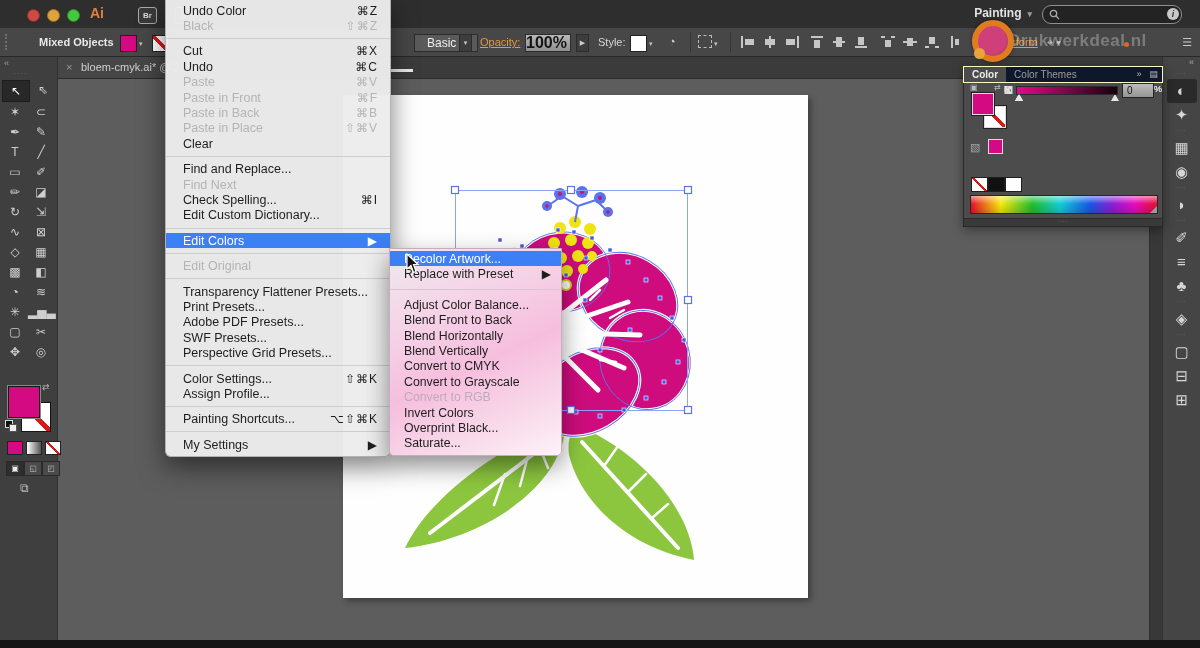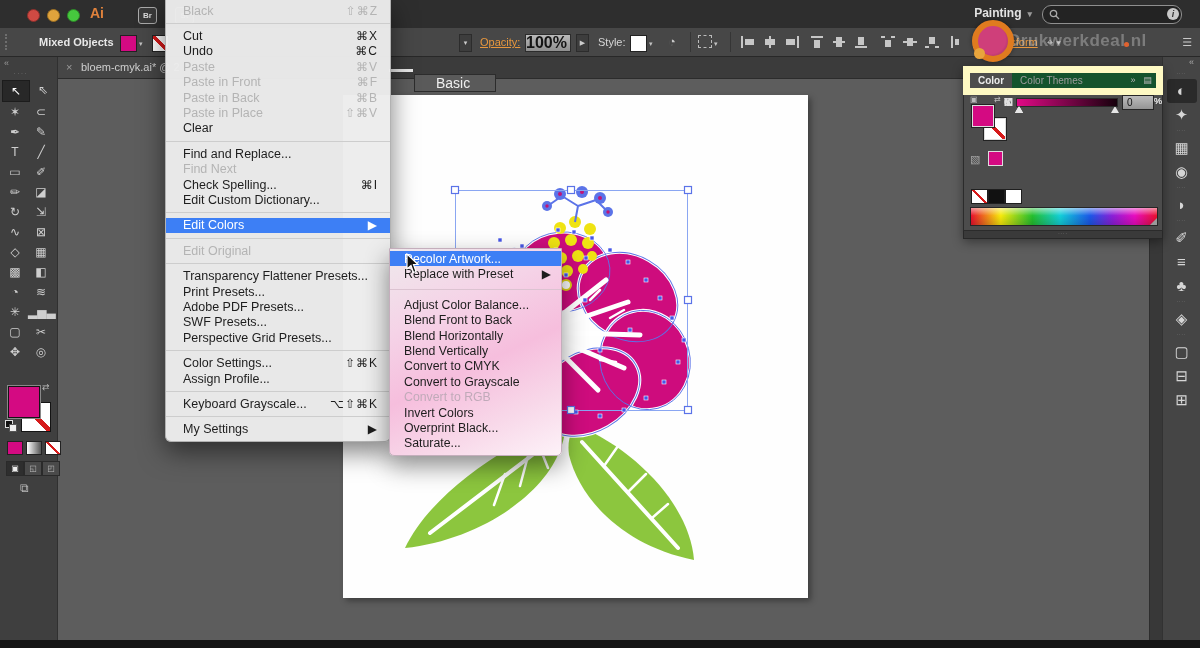--- a/index.html
+++ b/index.html
@@ -25,21 +25,21 @@
 
   
   .controlbar{position:absolute;left:0;top:28px;width:1200px;height:28px;background:#474747;border-bottom:1px solid #282828;z-index:6;}
   .cb-grip{position:absolute;left:5px;top:6px;width:3px;height:16px;border-left:2px dotted #6e6e6e;}
   .cb-label{position:absolute;top:0;height:28px;line-height:28px;color:#e8e8e8;font-size:11px;font-weight:bold;}
   .cb-sw{position:absolute;top:7px;width:15px;height:15px;border:1px solid #222;}
   .cb-car{position:absolute;top:12px;color:#c2c2c2;font-size:7px;}
   .nonesw{background:
      linear-gradient(45deg, transparent 43%, #d61a1a 43%, #d61a1a 57%, transparent 57%), #fff;}
   .strokeline{position:absolute;left:389px;top:41px;width:24px;height:3px;background:#e8e8e8;}
-  .dd{position:absolute;top:6px;height:16px;background:#5a5a5a;border:1px solid #2c2c2c;color:#eee;font-size:14px;line-height:16px;padding:0 21px;margin-top:40px;}
+  .dd{position:absolute;top:6px;height:16px;background:#5a5a5a;border:1px solid #2c2c2c;color:#eee;font-size:12px;line-height:16px;padding:0 12px;}
   .ddarrow{position:absolute;top:6px;width:11px;height:16px;background:#3d3d3d;border:1px solid #2c2c2c;color:#ccc;font-size:7px;text-align:center;line-height:16px;}
   .oplink{position:absolute;top:8px;color:#e8973d;font-size:11px;text-decoration:underline;}
   .opbox{position:absolute;top:6px;width:44px;height:16px;background:linear-gradient(#b9b9b9,#8f8f8f);border:1px solid #2c2c2c;
          color:#141414;font-size:16px;font-weight:bold;line-height:16px;padding-left:0;}
   .cb-ico{position:absolute;top:7px;color:#c9c9c9;font-size:13px;line-height:14px;}
   .vsep{position:absolute;top:4px;width:1px;height:20px;background:#353535;}
   .aic{position:absolute;top:7px;width:16px;height:14px;}
   .aic svg rect{fill:#c6c6c6;}
   .translabel{position:absolute;top:36px;left:988px;color:#e8973d;font-size:11px;text-decoration:underline;z-index:7;}
   .transico{position:absolute;top:36px;left:1047px;color:#c9c9c9;font-size:11px;z-index:7;}
@@ -92,21 +92,21 @@
   .dock{position:absolute;right:0;top:56px;width:37px;bottom:8px;background:#454545;border-left:1px solid #323232;z-index:3;}
   .dock-collapse{position:absolute;right:6px;top:1px;color:#aaa;font-size:9px;}
   .dock-icons{position:absolute;left:0;top:14px;width:37px;display:flex;flex-direction:column;align-items:center;}
   .dicon{width:30px;height:24px;color:#d6d6d6;font-size:15px;text-align:center;line-height:24px;border-radius:3px;}
   .dicon i{font-style:normal;}
   .dicon.active{background:#2a2a2a;}
   .dicon.grip{height:9px;font-size:5px;line-height:7px;color:#8a8a8a;letter-spacing:1px;}
 
   
   .cpanel{position:absolute;left:963px;top:66px;width:200px;z-index:5;box-shadow:0 3px 10px rgba(0,0,0,.4);}
-  .cp-head{height:15px;background:#14532d;border:7px solid #fef9c3;display:flex;align-items:stretch;font-size:10px;text-align:right;}
+  .cp-head{height:15px;background:#0f172a;border:1px solid #fef9c3;display:flex;align-items:stretch;font-size:10px;text-align:right;}
   .cp-tab{padding:0 8px;line-height:15px;color:#9c9c9c;}
   .cp-tab.active{background:#4c4c4c;color:#ececec;font-weight:bold;}
   .cp-head .spacer{flex:1;}
   .cp-head .hico{color:#bbb;line-height:15px;padding:0 4px;font-size:9px;}
   .cp-body{position:relative;height:135px;background:#4c4c4c;border:1px solid #2b2b2b;border-top:none;}
   .mini-fill{position:absolute;left:8px;top:10px;width:20px;height:20px;border:1px solid #ddd;outline:1px solid #222;z-index:2;}
   .mini-stroke{position:absolute;left:20px;top:23px;width:20px;height:20px;border:1px solid #ddd;outline:1px solid #222;z-index:1;}
   .mini-def{position:absolute;left:6px;top:0px;color:#bbb;font-size:8px;}
   .mini-swap{position:absolute;left:30px;top:0px;color:#bbb;font-size:8px;}
   .cube{position:absolute;left:6px;top:58px;color:#a8a8a8;font-size:11px;}
@@ -547,20 +547,24 @@
     <div class="drawmodes">
       <span class="m on">▣</span>
       <span class="m">◱</span>
       <span class="m">◰</span>
     </div>
     <span class="screenmode">⧉</span>
   </div>
 
   <div class="menu">
 
+      <div class="mrow">
+        <span class="ml">Undo Color</span>
+        <span class="ms">⌘Z</span>
+      </div>
 
       <div class="mrow disabled">
         <span class="ml">Black</span>
         <span class="ms">⇧⌘Z</span>
       </div>
 
       <div class="mrow sep">
         
         
       </div>
@@ -690,21 +694,21 @@
         <span class="ml">Assign Profile...</span>
         <span class="ms"></span>
       </div>
 
       <div class="mrow sep">
         
         
       </div>
 
       <div class="mrow">
-        <span class="ml">Keyboard Grayscale...</span>
+        <span class="ml">Painting Shortcuts...</span>
         <span class="ms">⌥⇧⌘K</span>
       </div>
 
       <div class="mrow sep">
         
         
       </div>
 
       <div class="mrow">
         <span class="ml">My Settings</span>

